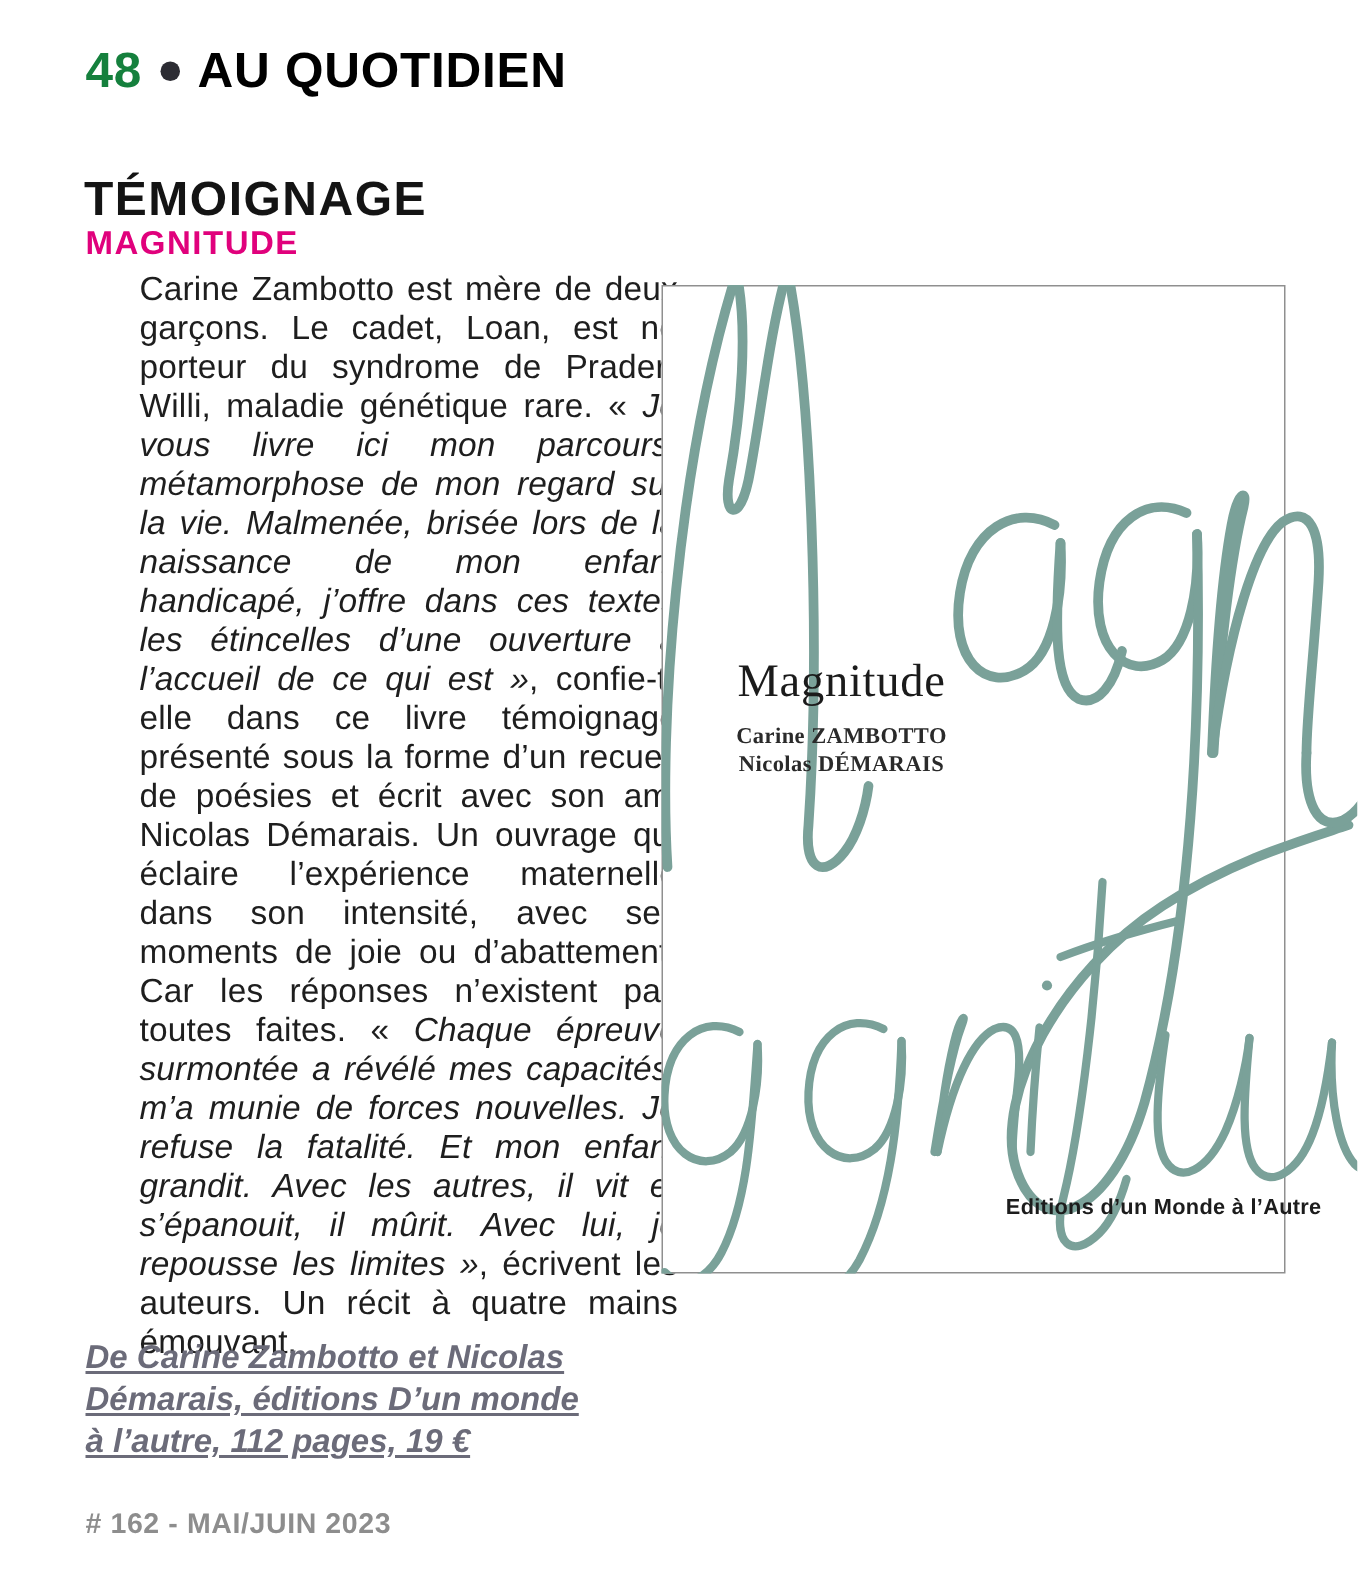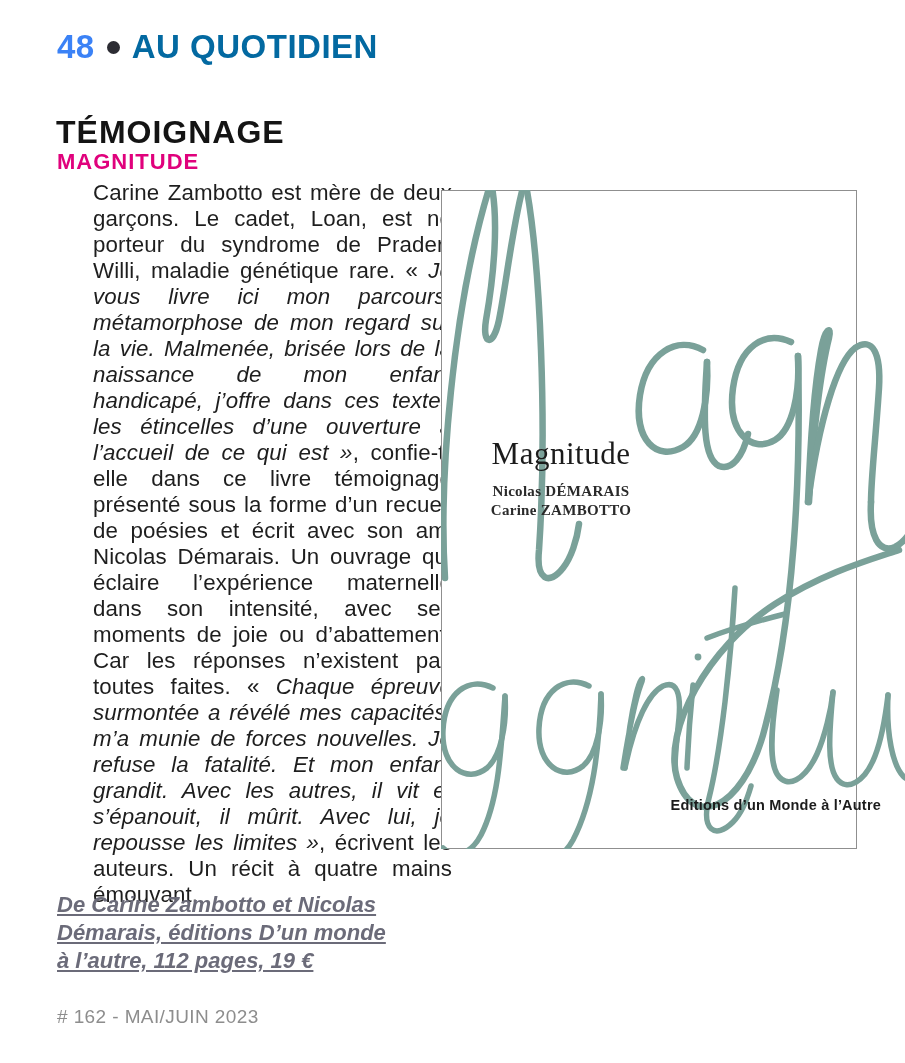--- a/index.html
+++ b/index.html
@@ -2,39 +2,39 @@
 <html><head>
 <meta charset="utf-8">
 <style>
   html,body{margin:0;padding:0;background:#ffffff;}
   #page{position:relative;width:905px;height:1063px;background:#fff;overflow:hidden;
         font-family:"Liberation Sans",sans-serif;color:#1d1d1f;}
 
   
   .kicker{position:absolute;left:57px;top:28px;display:flex;align-items:center;gap:10px;
           font-weight:700;font-size:33px;letter-spacing:.5px;white-space:nowrap;}
-  .kicker .num{color:#3b82f6;}
+  .kicker .num{color:#15803d;}
   .kicker .dot{width:13px;height:13px;border-radius:50%;background:#2c2c33;margin:0 2px;}
-  .kicker .section{color:#0369a1;}
+  .kicker .section{color:#000000;}
 
   .art-title{position:absolute;left:56px;top:114px;font-size:32px;font-weight:800;
              letter-spacing:1px;color:#141414;}
   .art-sub{position:absolute;left:57px;top:149px;font-size:22px;font-weight:800;
            letter-spacing:1px;color:#e0017c;}
 
   .body-col{position:absolute;left:57px;top:180px;width:359px;
             font-size:22.3px;line-height:26px;text-align:justify;color:#1e1e1e;
             letter-spacing:.1px;margin-left:36px;}
   .body-col .it{font-style:italic;}
 
   .credits{position:absolute;left:57px;top:891px;width:345px;
            font-size:22px;line-height:28px;font-style:italic;font-weight:600;
            color:#6b6b79;text-decoration:underline;}
 
-  .footer{position:absolute;left:57px;top:1006px;font-size:19px;font-weight:400;
+  .footer{position:absolute;left:57px;top:1006px;font-size:19px;font-weight:700;
           letter-spacing:.4px;color:#8d8d8d;}
 
   
   .cover{position:absolute;left:441px;top:190px;width:416px;height:659px;
          background:#ffffff;border:1px solid #8f8f8f;box-sizing:border-box;}
   .cover-script{position:absolute;left:441px;top:190px;width:490px;height:659px;
                 pointer-events:none;}
   .cover-script svg{display:block;width:490px;height:659px;overflow:hidden;}
   .cover-script path{fill:none;stroke:#7aa199;stroke-width:6.5;
                      stroke-linecap:round;stroke-linejoin:round;}
@@ -101,18 +101,18 @@
         <path class="thin" d="M 266 448 C 292 438 320 430 344 424"></path>
         <path class="thin" d="M 336 500 C 330 540 328 570 336 584 C 346 600 364 590 376 564 C 384 546 390 520 392 502"></path>
         <path class="thin" d="M 392 502 C 388 544 386 576 396 589 C 406 602 424 592 434 566 C 441 548 445 522 447 505"></path>
         <path class="thin" d="M 447 505 C 445 545 452 575 462 586 C 468 592 474 590 478 582"></path>
       </g>
     </svg>
   </div>
 
   <div class="cover-title">Magnitude</div>
   <div class="cover-authors">
+    <div>Carine ZAMBOTTO</div>
     <div>Nicolas DÉMARAIS</div>
-    <div>Carine ZAMBOTTO</div>
   </div>
   <div class="cover-publisher">Editions d’un Monde à l’Autre</div>
 
 </div>
 
 </body></html>

